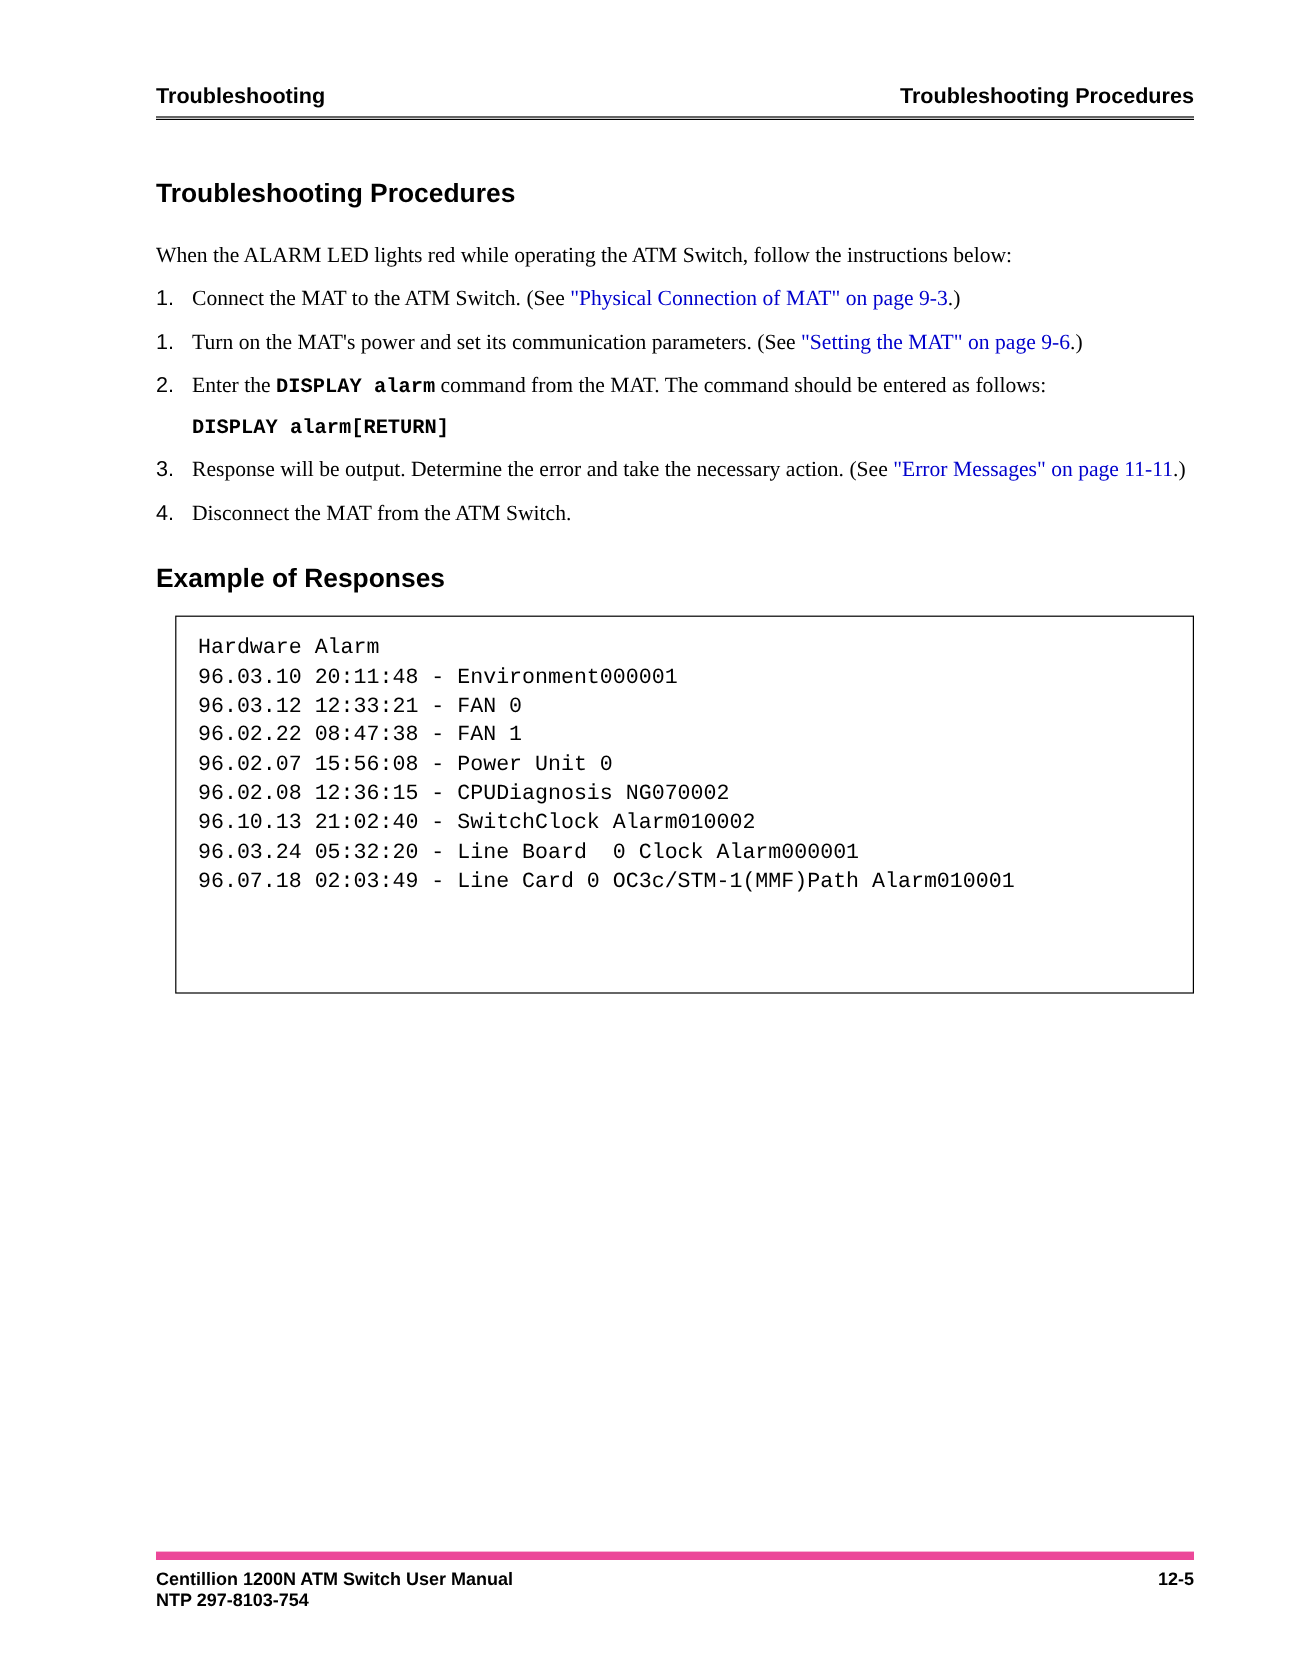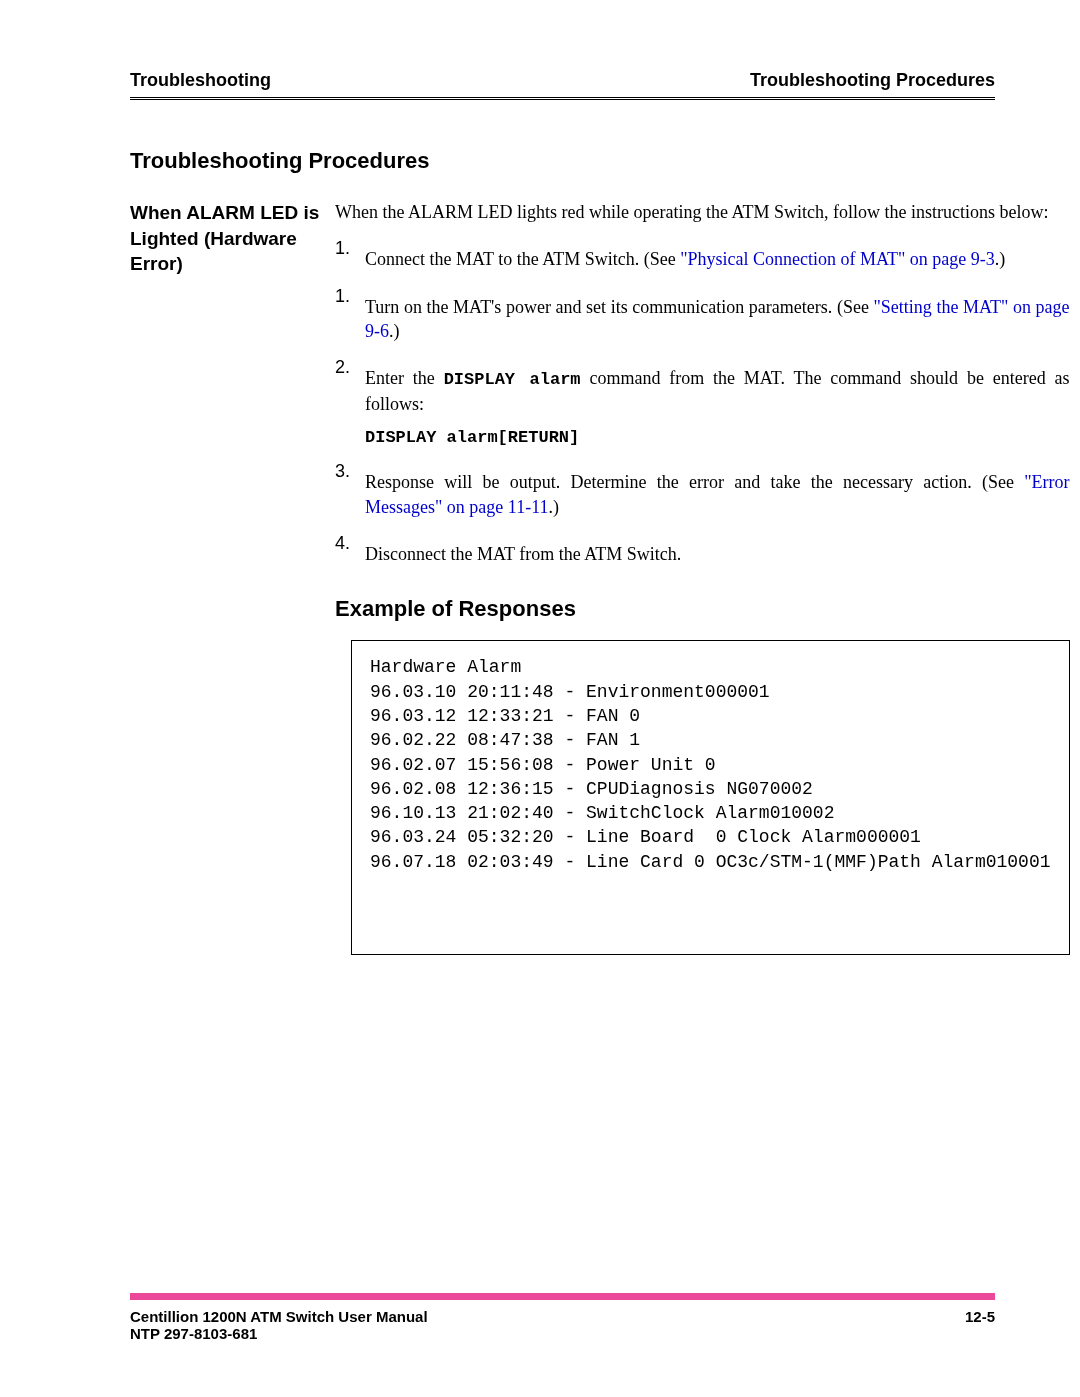--- a/index.html
+++ b/index.html
@@ -68,21 +68,20 @@
     line-height: 1.35;
   }
   ol.steps > li .num {
     font-family: Arial, Helvetica, sans-serif;
     width: 30px;
     flex-shrink: 0;
   }
   ol.steps > li .li-body {
     flex: 1;
     text-align: justify;
-    margin-top: 11px;
   }
   .link {
     color: #0000cc;
   }
   .mono {
     font-family: "Courier New", Courier, monospace;
     font-weight: bold;
     font-size: 17px;
   }
   .cmdline {
@@ -127,21 +126,20 @@
 <div class="page">
 
   <div class="header-row">
     <span>Troubleshooting</span>
     <span>Troubleshooting Procedures</span>
   </div>
 
   <div class="section-title">Troubleshooting Procedures</div>
 
   <div class="two-col">
-    <div class="side-heading">When ALARM LED is Lighted (Hardware Error)</div>
 
     <div class="body-col">
       <div class="intro">When the ALARM LED lights red while operating the ATM Switch, follow the instructions below:</div>
 
       <ol class="steps">
         <li>
           <span class="num">1.</span>
           <span class="li-body">
             <span>Connect the MAT to the ATM Switch. (See  </span><span class="link">"Physical Connection of MAT" on page 9-3</span><span>.)</span>
           </span>
@@ -187,18 +185,18 @@
 96.02.08 12:36:15 - CPUDiagnosis NG070002
 96.10.13 21:02:40 - SwitchClock Alarm010002
 96.03.24 05:32:20 - Line Board  0 Clock Alarm000001
 96.07.18 02:03:49 - Line Card 0 OC3c/STM-1(MMF)Path Alarm010001</div>
     </div>
   </div>
 
   <div class="footer">
     <div>
       <div>Centillion 1200N ATM Switch User Manual</div>
-      <div>NTP 297-8103-681</div>
+      <div>NTP 297-8103-754</div>
     </div>
     <div>12-5</div>
   </div>
 
 </div>
 
 </body></html>

